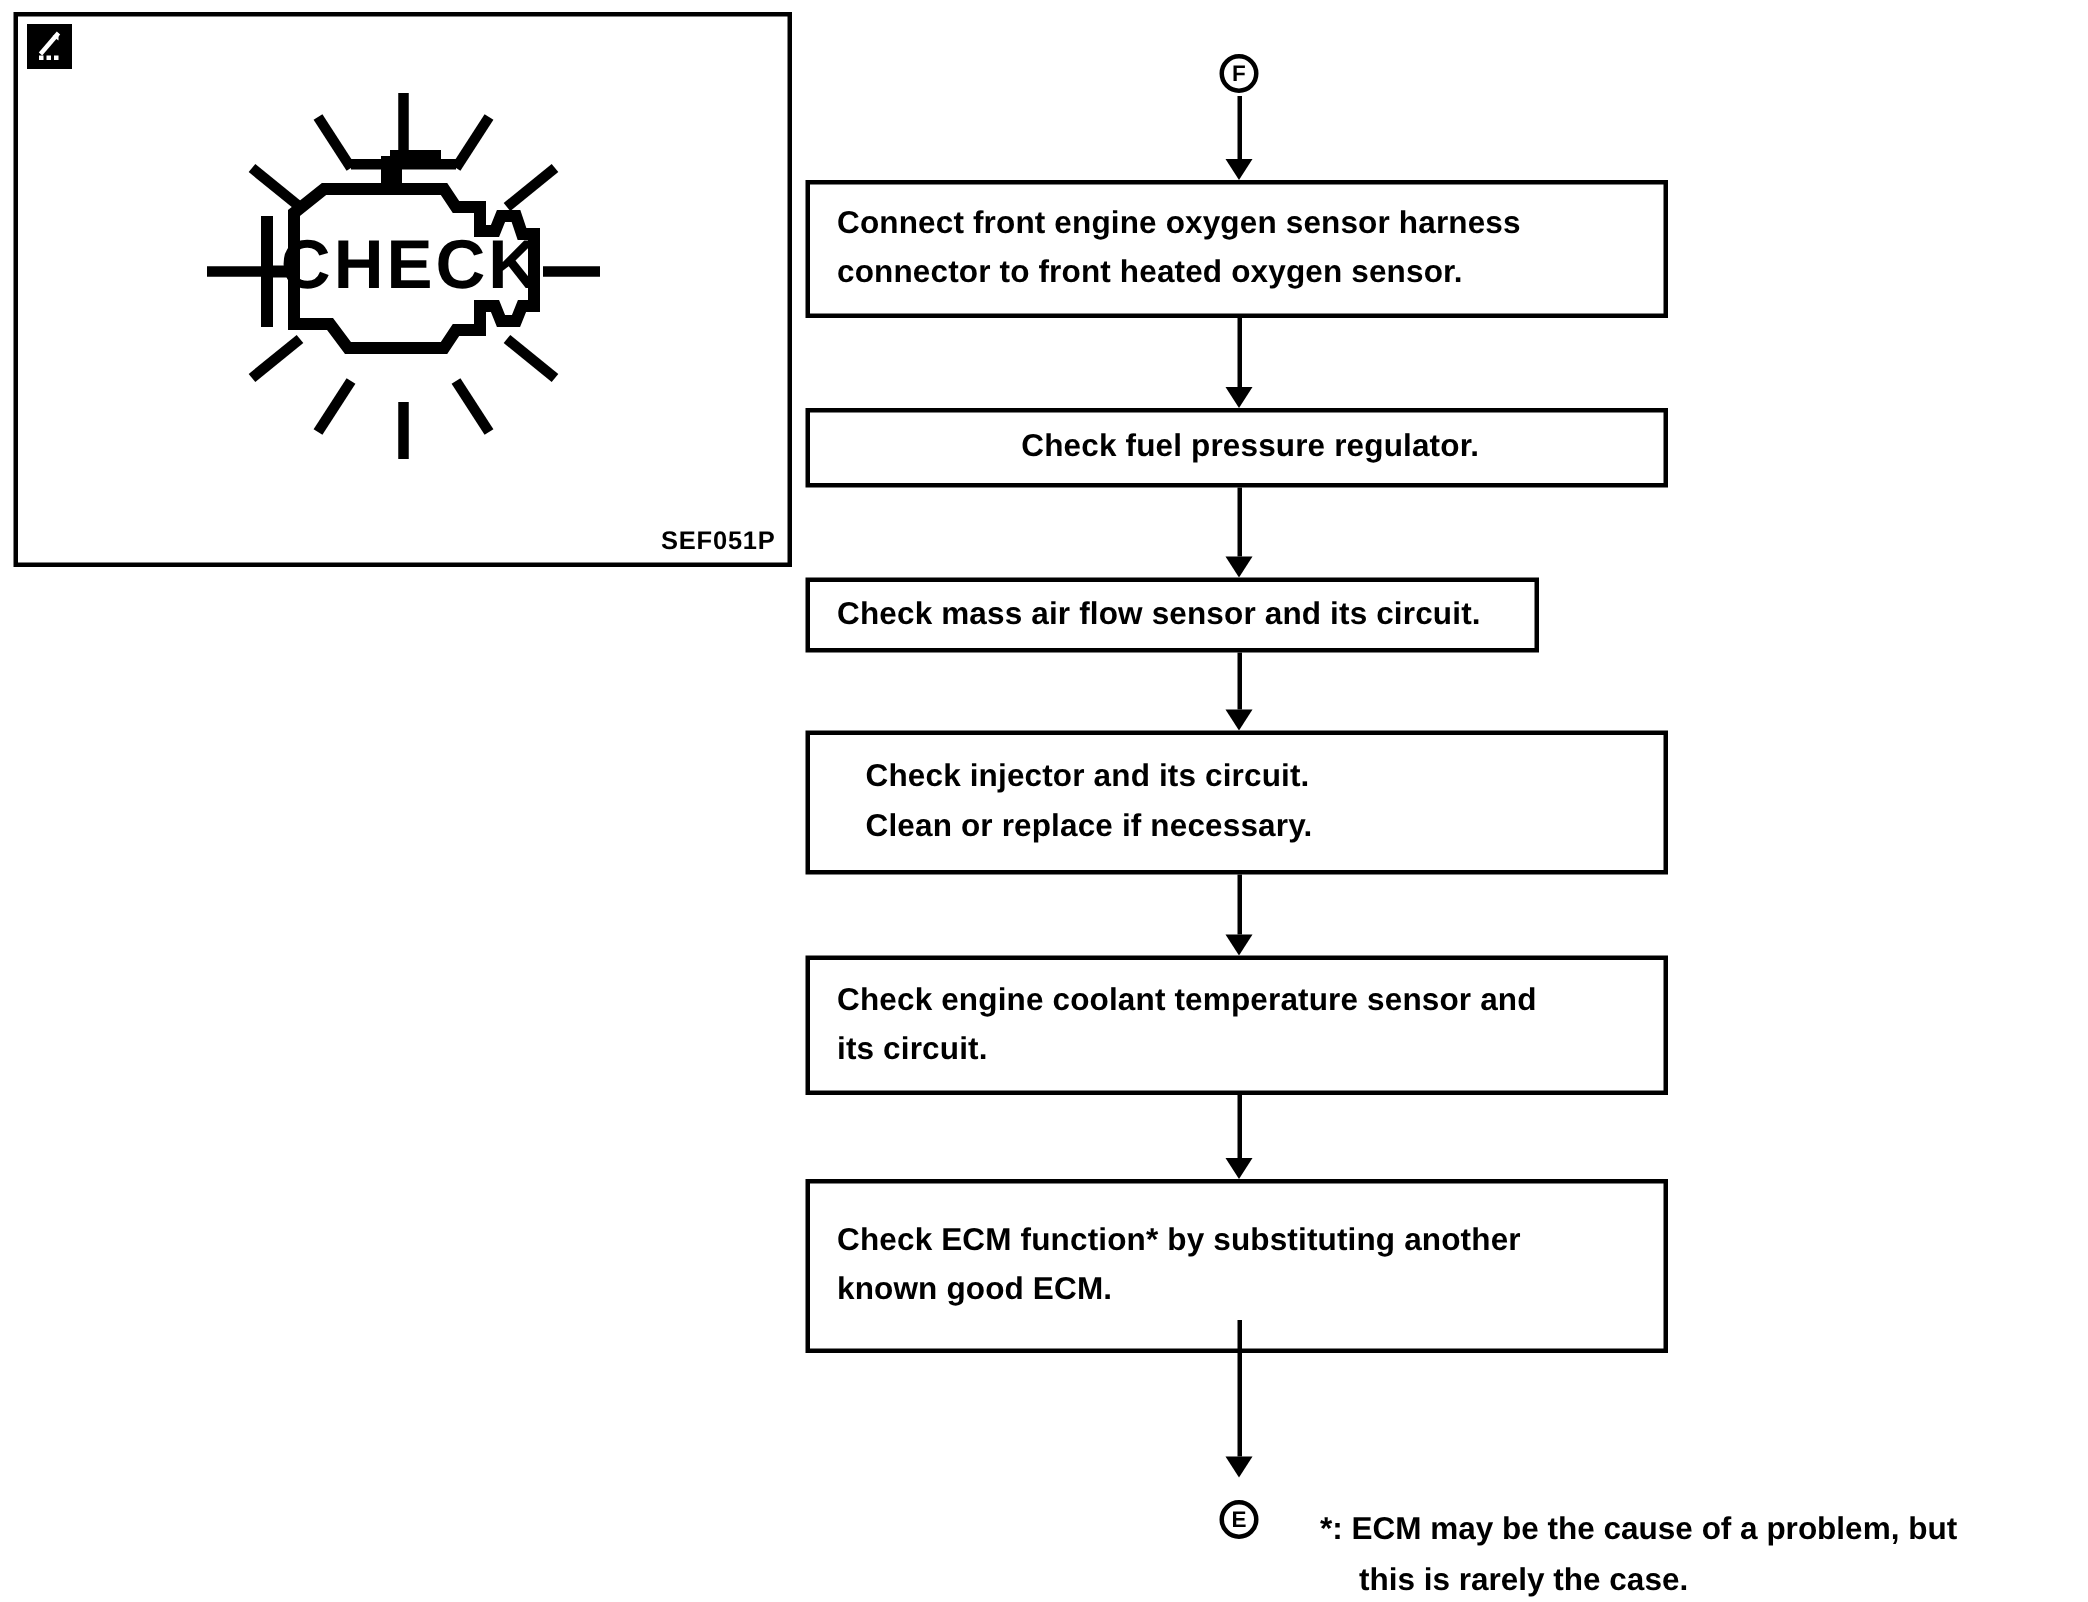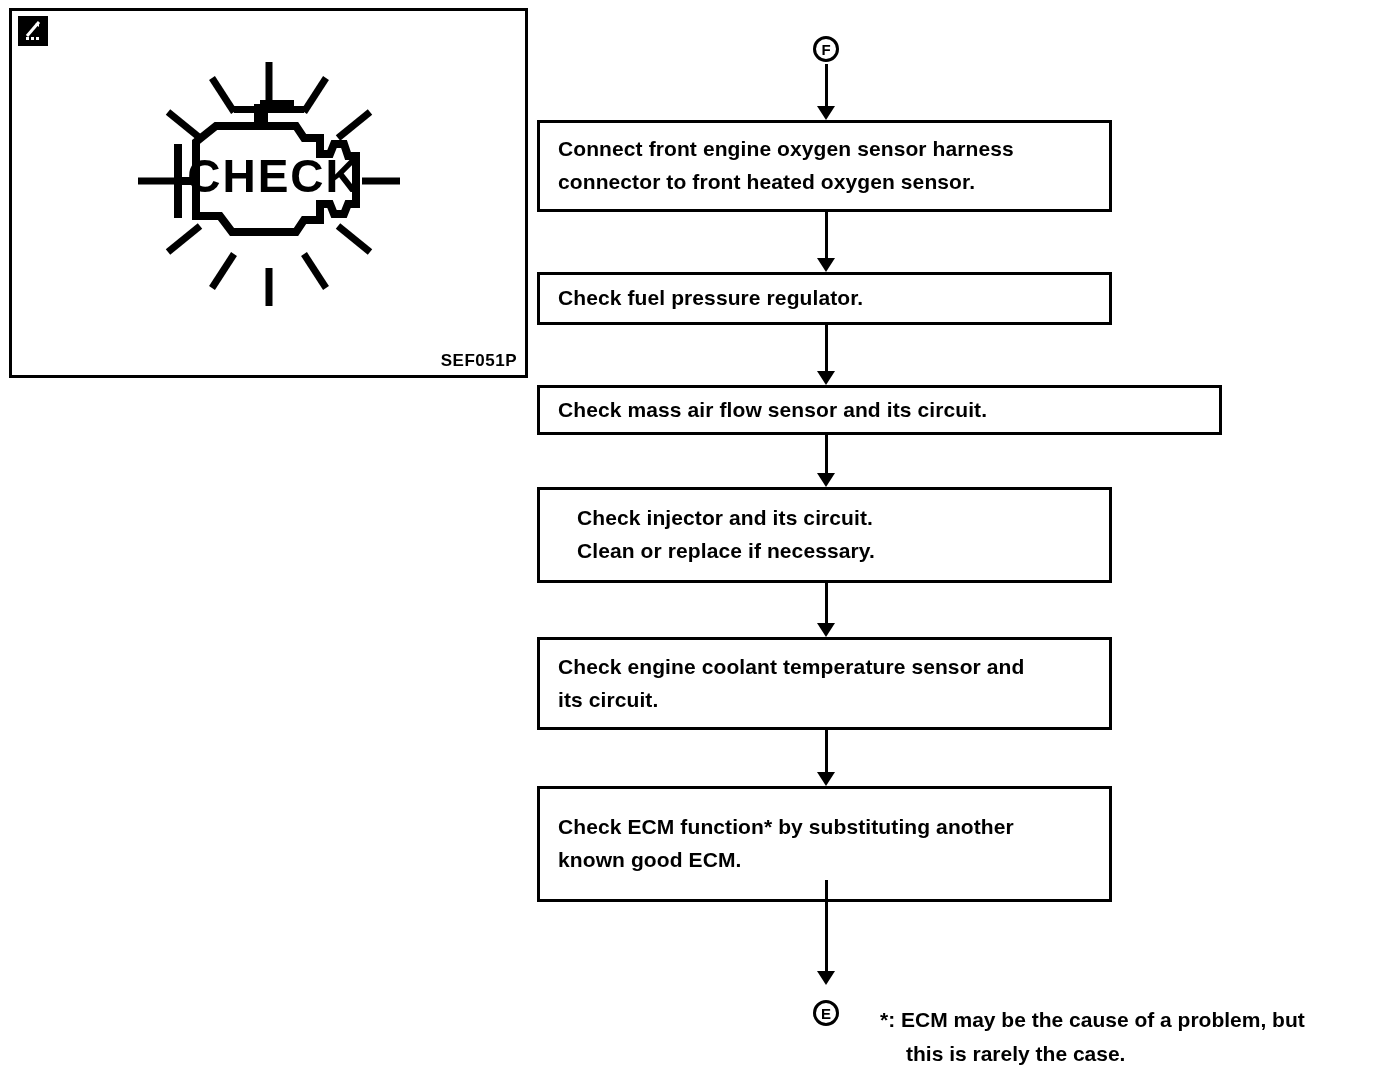--- a/index.html
+++ b/index.html
@@ -207,30 +207,30 @@
   <div class="flow-box" style="left:537px; top:120px; width:575px; height:92px;">
     <div class="line">Connect front engine oxygen sensor harness</div>
     <div class="line">connector to front heated oxygen sensor.</div>
   </div>
 
   <div class="arrow" style="left:817px; top:212px; height:60px;">
     <div class="stem" style="height:46px;"></div>
     <div class="head"></div>
   </div>
 
-  <div class="flow-box" style="left:537px; top:272px; width:575px; height:53px;">
+  <div class="flow-box" style="left:537px; top:272px; width:575px; height:53px;align-items:center;">
     <div class="line">Check fuel pressure regulator.</div>
   </div>
 
   <div class="arrow" style="left:817px; top:325px; height:60px;">
     <div class="stem" style="height:46px;"></div>
     <div class="head"></div>
   </div>
 
-  <div class="flow-box" style="left:537px; top:385px; width:685px; height:50px;">
+  <div class="flow-box" style="left:537px; top:385px; width:489px; height:50px;">
     <div class="line">Check mass air flow sensor and its circuit.</div>
   </div>
 
   <div class="arrow" style="left:817px; top:435px; height:52px;">
     <div class="stem" style="height:38px;"></div>
     <div class="head"></div>
   </div>
 
   <div class="flow-box" style="left:537px; top:487px; width:575px; height:96px;padding-left:19px;">
     <div class="line">Check injector and its circuit.</div>

